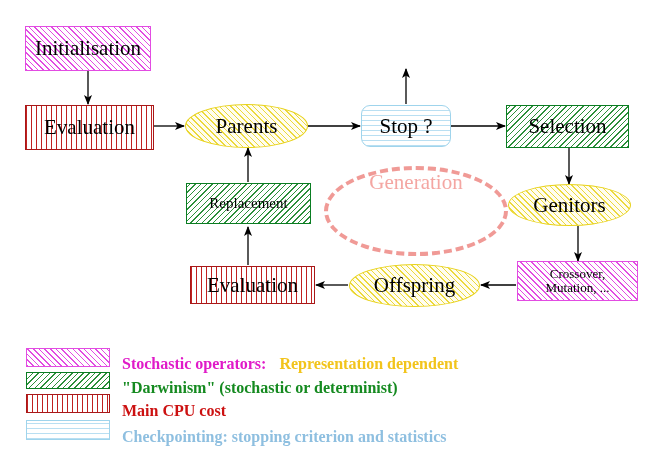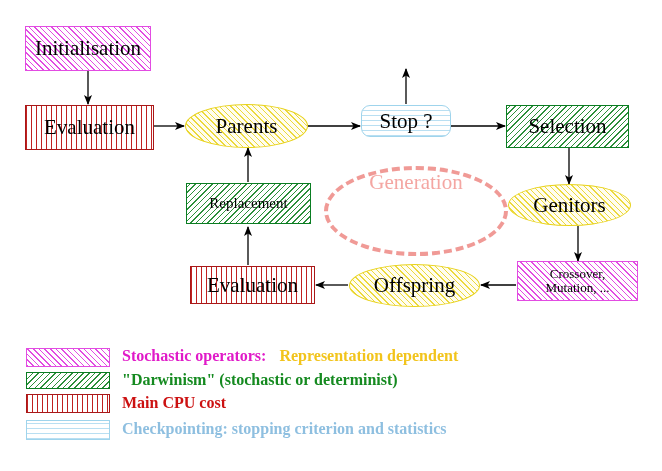--- a/index.html
+++ b/index.html
@@ -44,21 +44,21 @@
 
   .dashed-ellipse{
     position:absolute;border-radius:50%;
     border:4px dashed #f09a96;background:transparent;
     display:flex;align-items:flex-start;justify-content:center;
   }
   .dashed-ellipse span{color:#f4a6a2;}
 
   
   .legend-swatch{position:absolute;box-sizing:border-box;}
-  .legend-text{position:absolute;white-space:nowrap;}
+  .legend-text{position:absolute;white-space:nowrap;margin-top:8px;}
 </style>
 </head>
 <body>
 
 <div id="canvas">
 
   <svg width="662" height="471" style="position:absolute;left:0;top:0;">
     <defs>
       <marker id="ah" markerWidth="10" markerHeight="8" refX="9" refY="4" orient="auto" markerUnits="userSpaceOnUse">
         <path d="M0,0 L10,4 L0,8 L2.5,4 Z" fill="#000"></path>
@@ -96,21 +96,21 @@
 
   <div class="node h-red" style="left:25px;top:105px;width:129px;height:45px;font-size:21px;">
     <span>Evaluation</span>
   </div>
 
   <div class="node h-yellow ellipse" style="left:185px;top:104px;width:123px;height:44px;font-size:21px;">
     <span>Parents</span>
   </div>
 
 
-  <div class="node h-blue rounded" style="left:361px;top:105px;width:90px;height:32px;font-size:21px;">
+  <div class="node h-blue rounded" style="left:361px;top:105px;width:90px;height:42px;font-size:21px;">
     <span>Stop ?</span>
   </div>
 
   <div class="node h-green" style="left:506px;top:105px;width:123px;height:43px;font-size:21px;">
     <span>Selection</span>
   </div>
 
   <div class="node h-yellow ellipse" style="left:508px;top:184px;width:123px;height:42px;font-size:21px;">
     <span>Genitors</span>
   </div>

